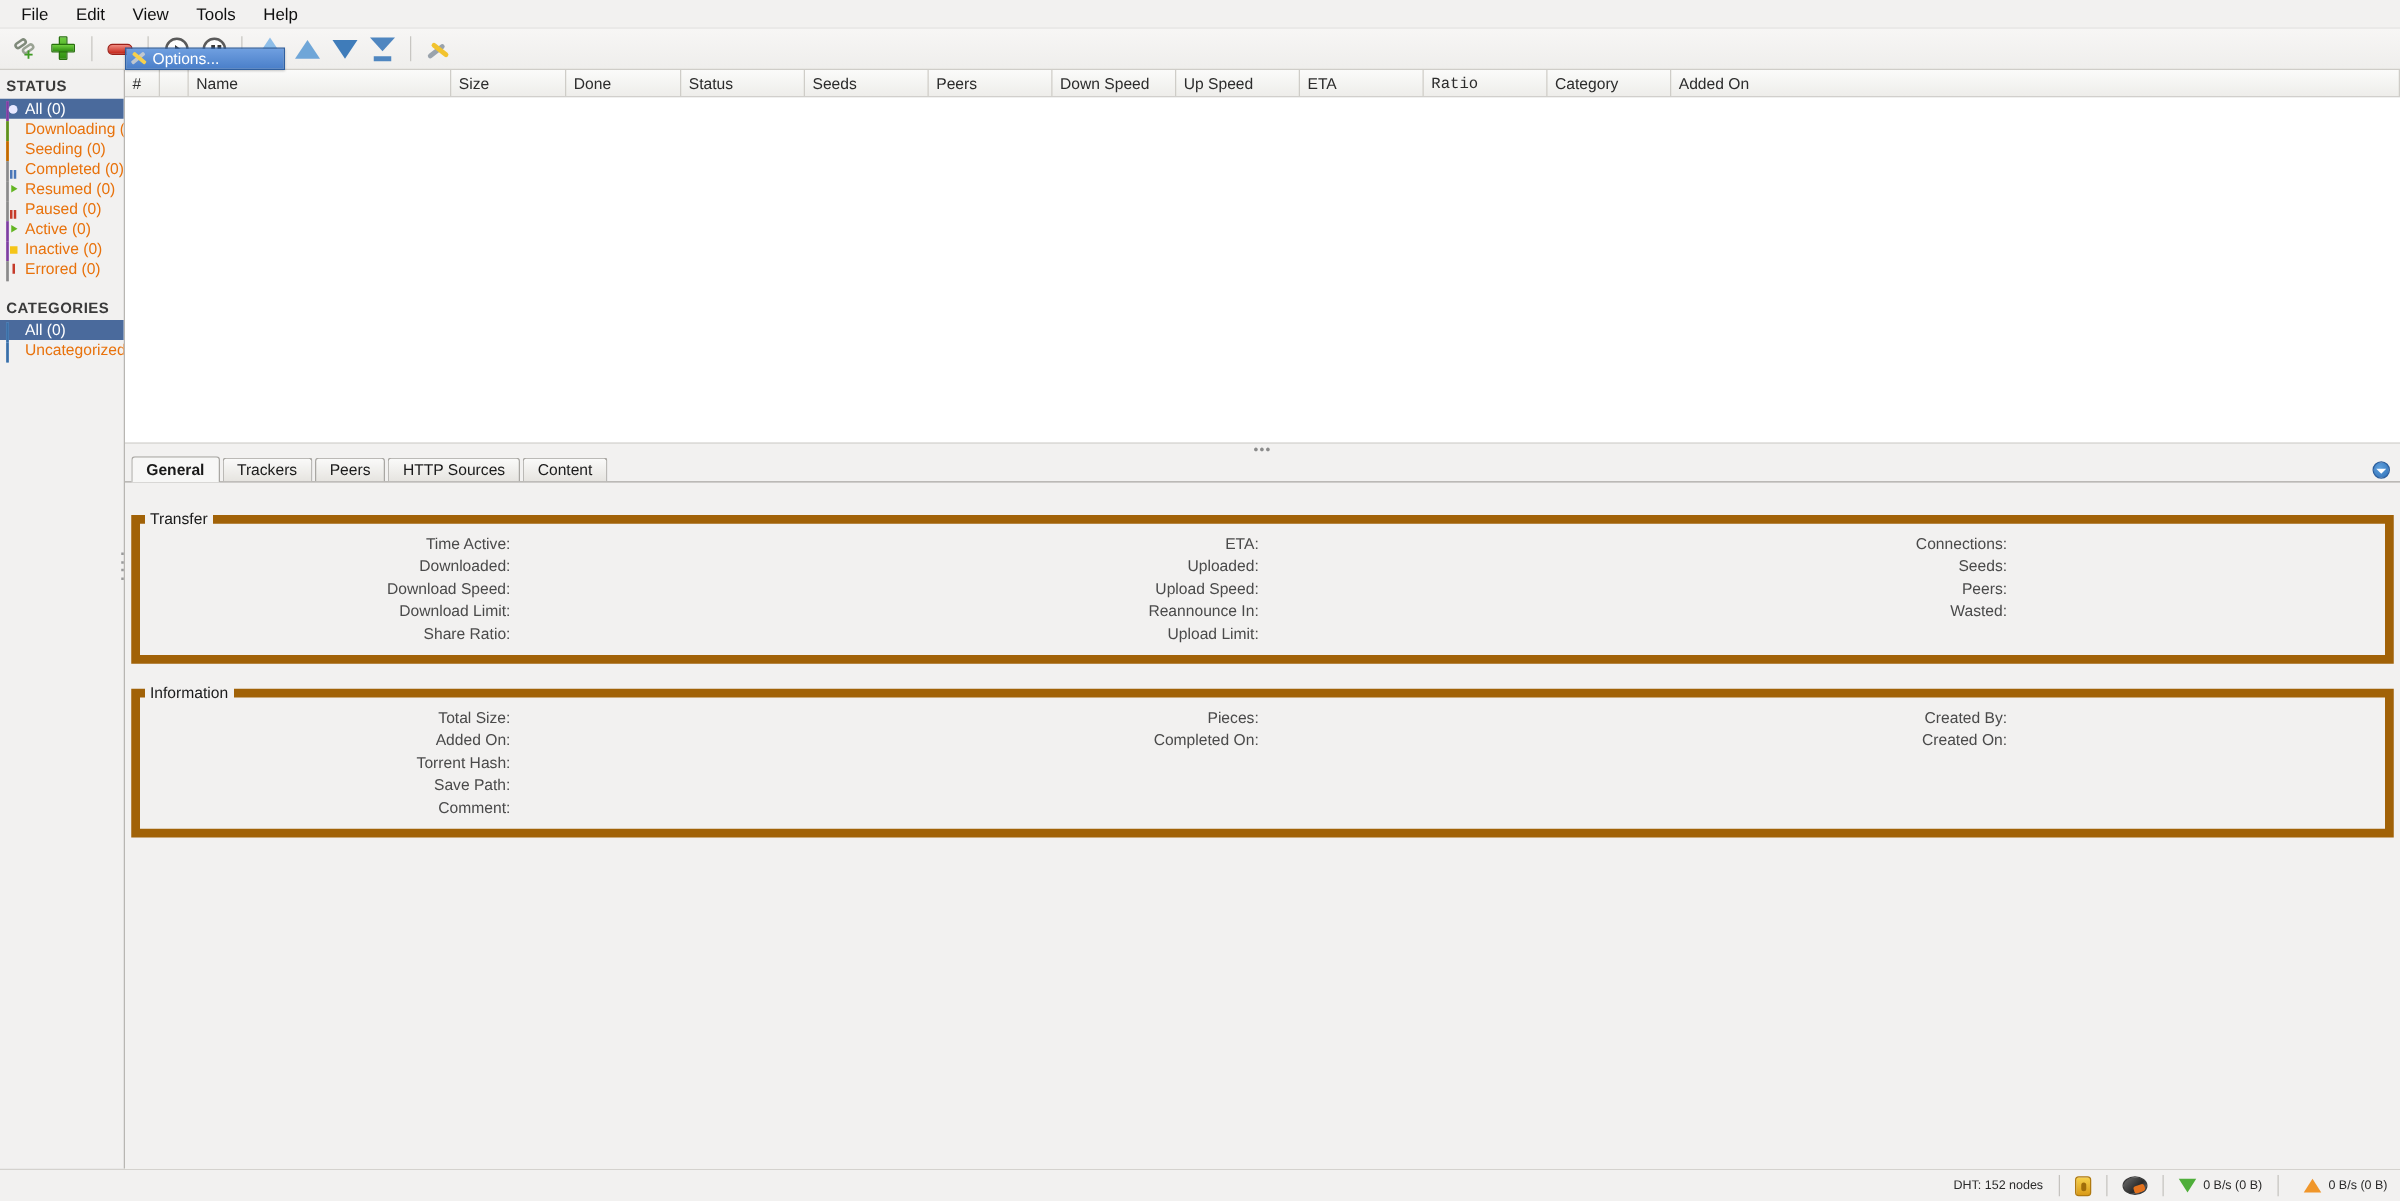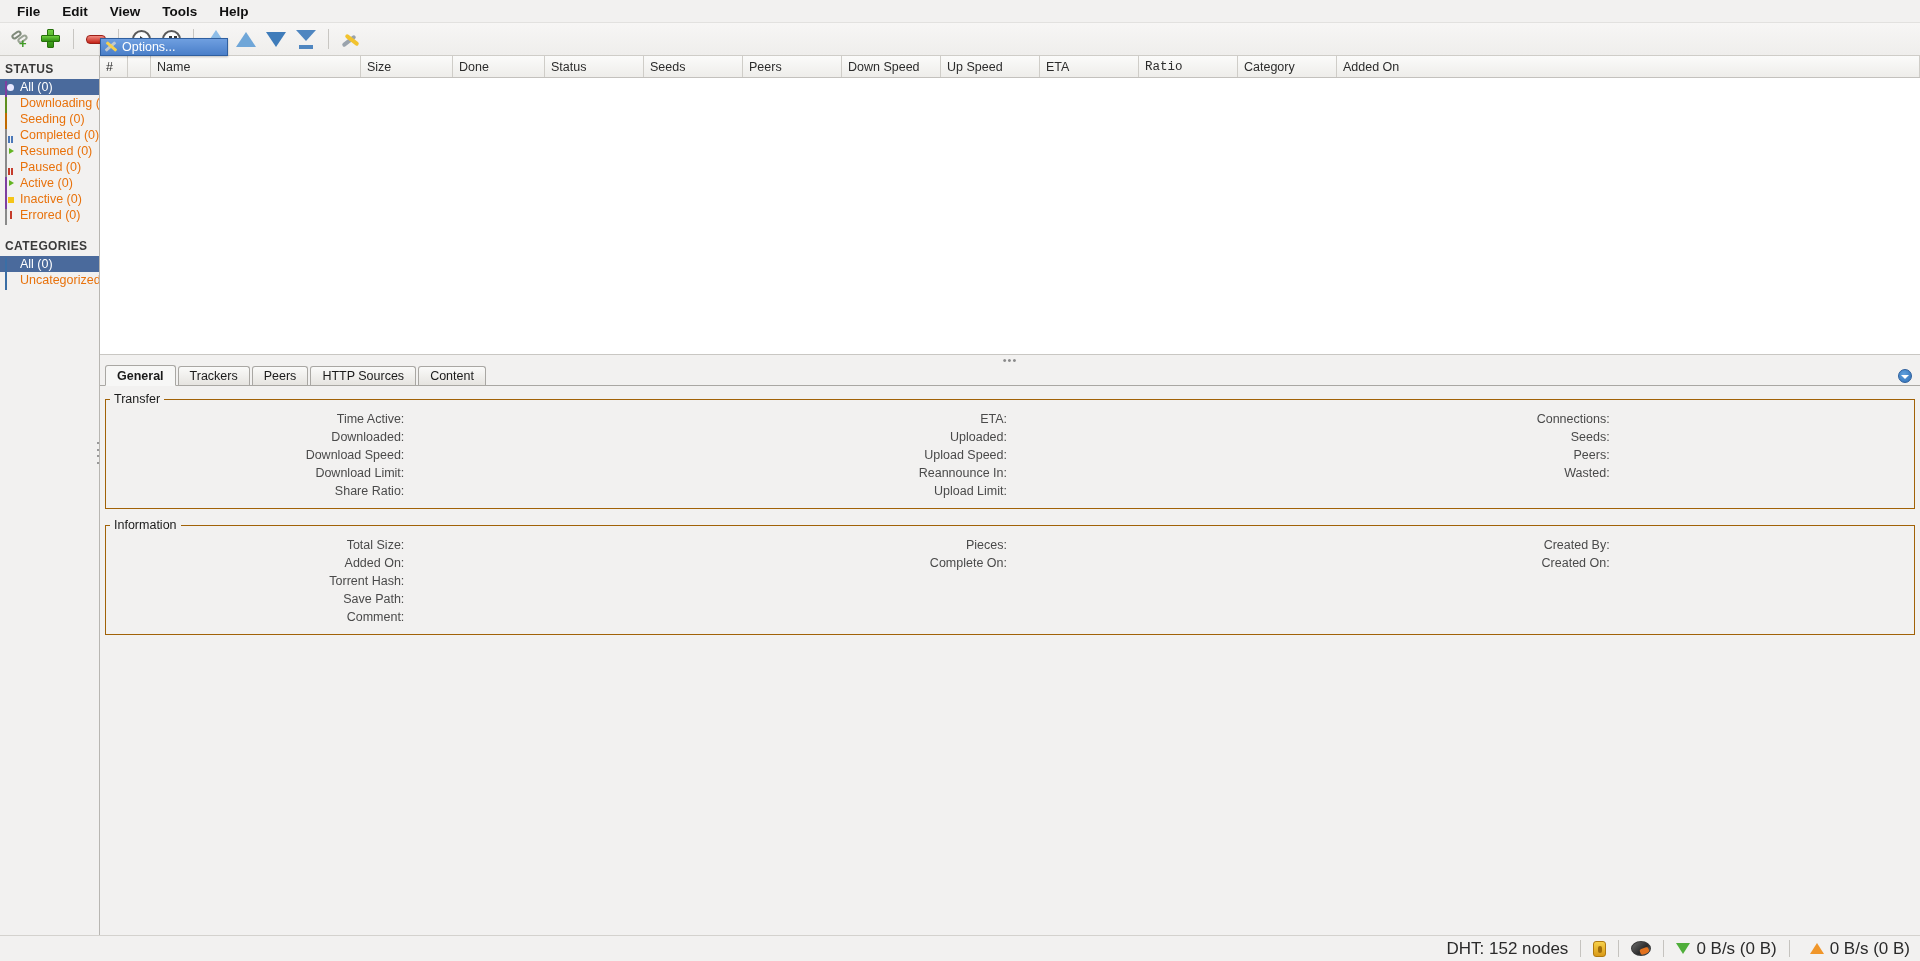--- a/index.html
+++ b/index.html
@@ -22,21 +22,20 @@
     background: #f2f1f0;
     border-bottom: 1px solid #e2e1df;
     padding-left: 6px;
   }
   .menu-item {
     padding: 3px 11px;
     font-size: 13.5px;
     color: #101010;
     cursor: default;
     line-height: 15px;
-    font-weight: bold;
   }
 
   
   .toolbar {
     height: 33px; flex: 0 0 33px;
     display: flex; align-items: center;
     background: linear-gradient(to bottom, #f7f6f5 0%, #efeeec 100%);
     border-bottom: 1px solid #cfcdc8;
     padding-left: 6px;
     position: relative;
@@ -178,22 +177,22 @@
   }
   .tab-collapse:after {
     content:""; width:0;height:0;
     border-left:4px solid transparent; border-right:4px solid transparent;
     border-top:4px solid #ffffff; margin-top:1px;
   }
 
   .detail-body { flex:1 1 auto; padding: 6px 5px 0 5px; overflow:hidden; }
 
   fieldset.group {
-    border: 1px solid #a16207;
-    margin: 0 0 9px 0;
+    border: 7px solid #a16207;
+    margin: 16px 0 9px 0;
     padding: 4px 0 8px 0;
     background: transparent;
   }
   fieldset.group > legend {
     font-size: 12.5px;
     color: #1a1a1a;
     padding: 0 4px;
     margin-left: 4px;
   }
   .grid3 { display: grid; grid-template-columns: 1fr 1fr 1fr; }
@@ -209,21 +208,21 @@
   }
   .vhandle i { display:block; width:2px; height:2px; background:#9a9a9a; }
 
   
   .statusbar {
     height: 26px; flex: 0 0 26px;
     display: flex; align-items: center; justify-content: flex-end;
     background: #f2f1f0;
     border-top: 1px solid #d4d2ce;
     padding-right: 10px;
-    font-size: 17px;
+    font-size: 10px;
     color: #2b2b2b;
   }
   .sb-sep { width:1px; height:17px; background:#c5c3bf; margin: 0 12px; }
   .sb-item { display:flex; align-items:center; gap:6px; white-space:nowrap; }
   .sb-pad-l { padding-left: 8px; }
 
   
   .sb-lock {
     width: 13px; height: 16px; border-radius: 3px;
     background: linear-gradient(to bottom,#f7d14a,#d99a18);
@@ -563,21 +562,21 @@
                     <div class="lbl-col">Comment:</div>
                     <div class="val-col"></div>
                   </div>
                 </div>
                 <div>
                   <div class="gcell">
                     <div class="lbl-col">Pieces:</div>
                     <div class="val-col"></div>
                   </div>
                   <div class="gcell">
-                    <div class="lbl-col">Complete On:</div>
+                    <div class="lbl-col">Completed On:</div>
                     <div class="val-col"></div>
                   </div>
                 </div>
                 <div>
                   <div class="gcell">
                     <div class="lbl-col">Created By:</div>
                     <div class="val-col"></div>
                   </div>
                   <div class="gcell">
                     <div class="lbl-col">Created On:</div>

